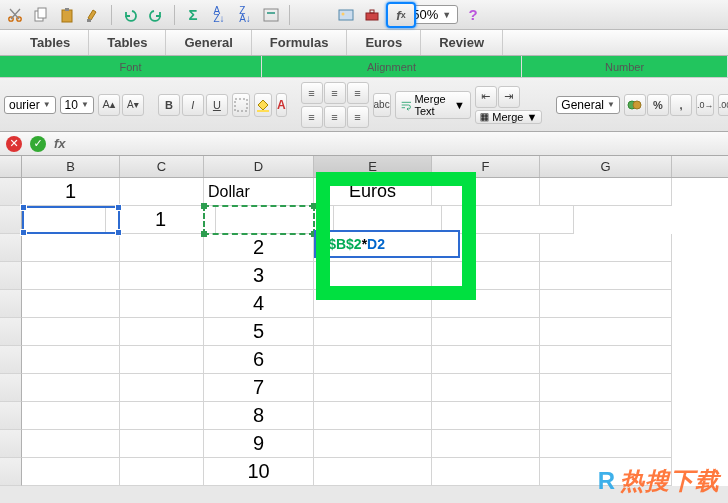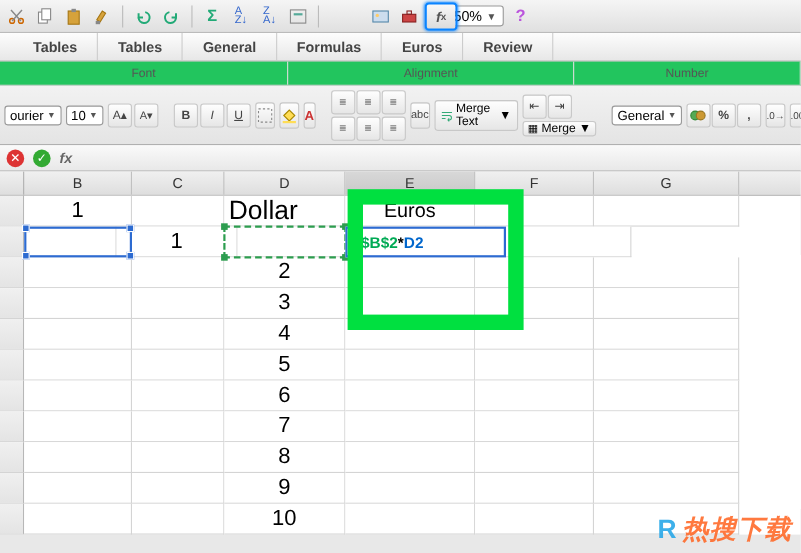--- a/index.html
+++ b/index.html
@@ -48,21 +48,21 @@
 
 
 .wB{width:98px} .wC{width:84px} .wD{width:110px} .wE{width:118px} .wF{width:108px} .wG{width:132px}
 
 .sel-b2 { position:absolute; border:2px solid #2d6bd1; pointer-events:none; }
 .sel-b2 .h { position:absolute; width:7px; height:7px; background:#2d6bd1; border:1px solid #fff; }
 
 .dash-d2 { position:absolute; outline:2px dashed #2d9d4f; outline-offset:-1px; pointer-events:none; }
 .dash-d2 .h { position:absolute; width:6px; height:6px; background:#2d9d4f; }
 
-.edit-cell { position:absolute; border:2px solid #2d6bd1; background:#fff; display:flex; align-items:center; padding:0 4px; font-size:14px; font-family:Verdana,monospace; font-weight:bold; }
+.edit-cell { position:absolute; border:2px solid #2d6bd1; background:#fff; display:flex; align-items:center; padding:0 4px; font-size:14px; font-family:Verdana,monospace; font-weight:bold;margin-top:24px; }
 .edit-cell .op{color:#000} .edit-cell .ref1{color:#0a5} .edit-cell .ref2{color:#06c}
 
 .green-callout { position:absolute; top:172px; left:316px; width:160px; height:128px; border:14px solid #00e040; background:transparent; pointer-events:none; }
 
 .watermark { position:absolute; bottom:6px; right:8px; font-size:24px; font-weight:bold; color:#ff6b2b; font-style:italic; letter-spacing:1px; opacity:.9; }
 .watermark .r { color:#2aa8e8; font-style:normal; margin-right:4px; }
 
 svg { width:16px; height:16px; }
 </style>
 </head>
@@ -261,21 +261,21 @@
     <div class="ch wE active">E</div>
     <div class="ch wF">F</div>
     <div class="ch wG">G</div>
   </div>
 
   <div class="grid-body" id="grid">
       <div class="row">
         <div class="rh"></div>
         <div class="cell wB">1</div>
         <div class="cell wC"></div>
-        <div class="cell wD" style="font-size: 24px; justify-content: flex-start; padding-left: 4px; text-align: right;">Dollar</div>
+        <div class="cell wD" style="font-size: 16px; justify-content: flex-start; padding-left: 4px; text-align: right;">Dollar</div>
         <div class="cell wE" style="font-size: 18px;">Euros</div>
         <div class="cell wF"></div>
         <div class="cell wG"></div>
       </div>
       <div class="row">
         <div class="rh"></div>
         <div class="cell wC"></div>
         <div class="cell wD">1</div>
         <div class="cell wE"></div>
         <div class="cell wF"></div>

